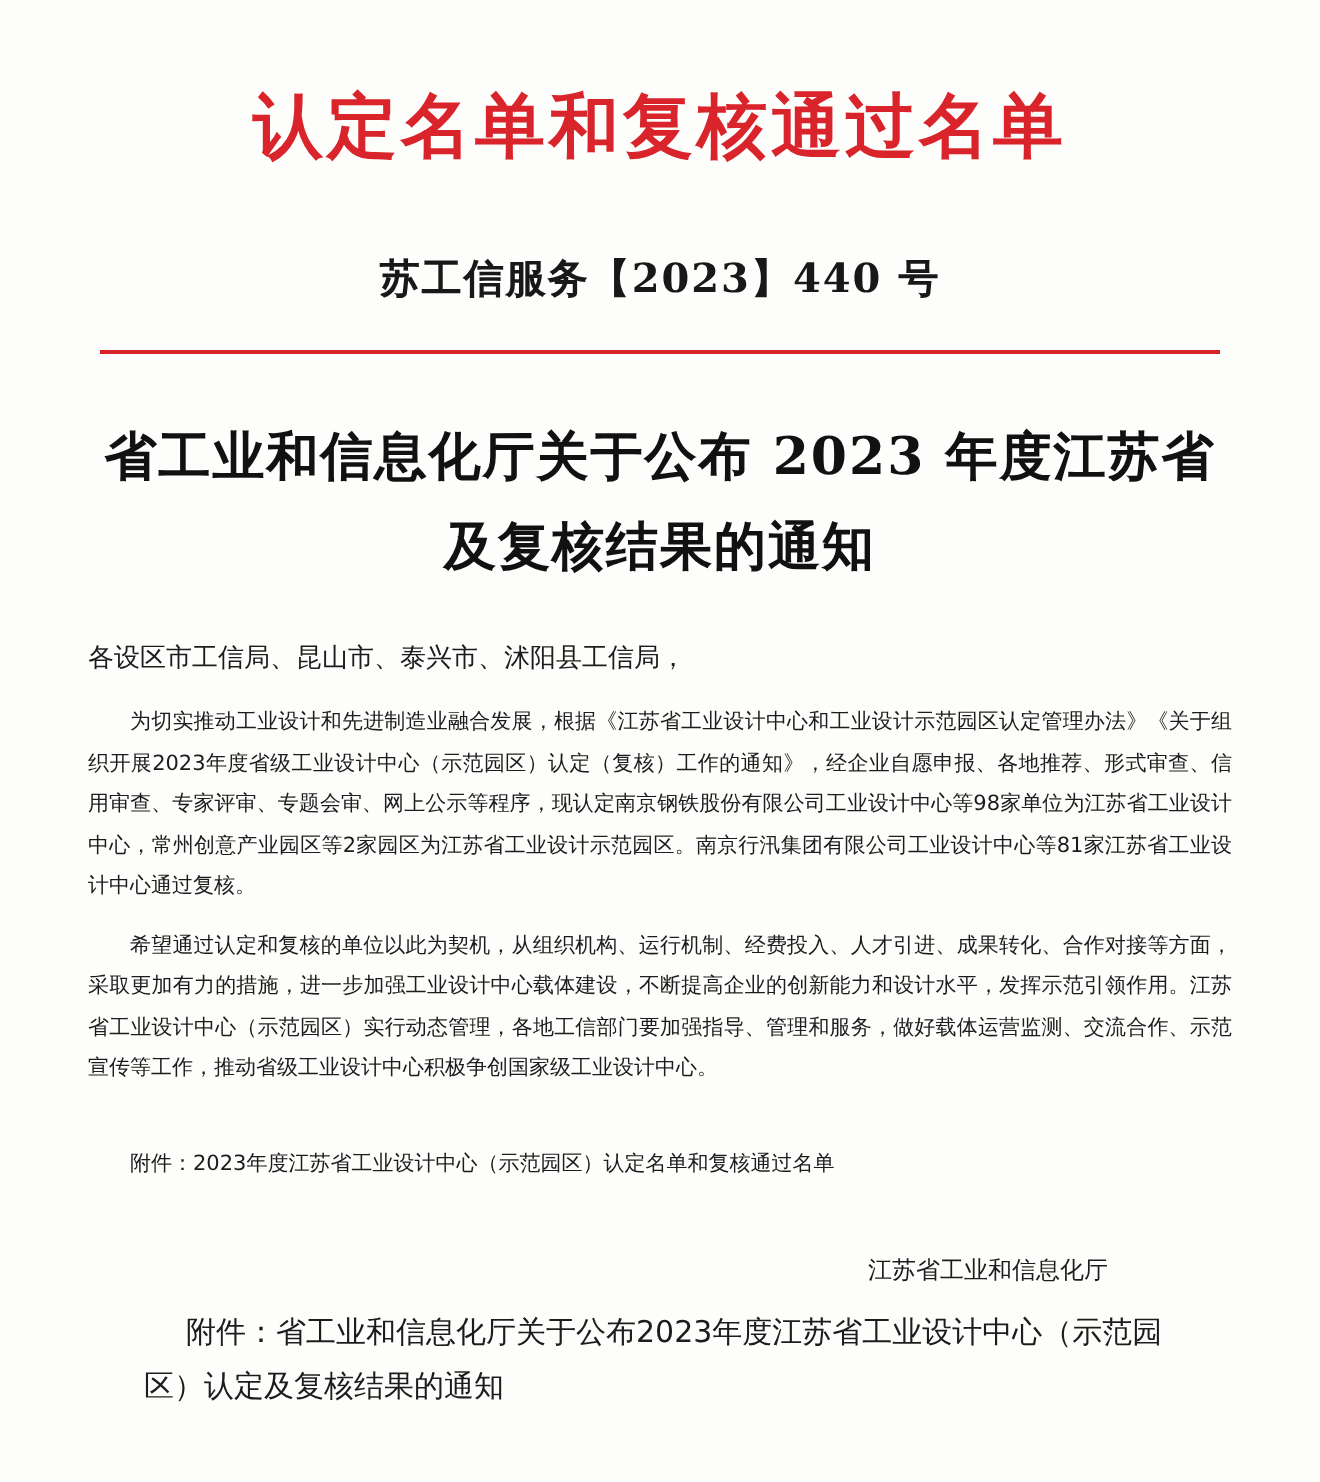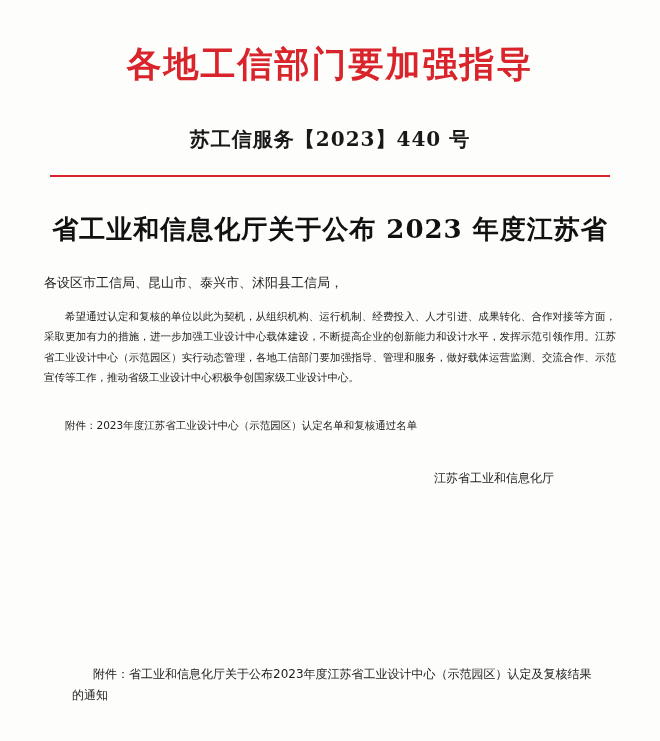--- a/index.html
+++ b/index.html
@@ -118,47 +118,49 @@
     color: #1c1c1c;
   }
   .signature .line { display: block; }
 
   .footer-note {
     position: absolute;
     left: 44px;
     right: 32px;
     bottom: 34px;
     font-family: "DejaVu Sans", sans-serif;
-    font-size: 12px;
+    font-size: 15px;
     line-height: 1.8;
     color: #1c1c1c;
     text-indent: 21px;
   }
 </style>
 </head>
 <body>
 
 <div class="page">
   <div class="doc-inner">
 
     <div class="masthead">
-      <div class="masthead-title">各地工信部门要加强指导</div>
+      <div class="masthead-title">认定名单和复核通过名单</div>
     </div>
 
     <div class="doc-number">苏工信服务【2023】440 号</div>
 
     <div class="red-rule"></div>
 
     <div class="doc-title">
       <span class="line">省工业和信息化厅关于公布 2023 年度江苏省</span>
+      <span class="line">及复核结果的通知</span>
     </div>
 
     <div class="body-block">
       <div class="salutation">各设区市工信局、昆山市、泰兴市、沭阳县工信局，</div>
 
+      <p class="para">为切实推动工业设计和先进制造业融合发展，根据《江苏省工业设计中心和工业设计示范园区认定管理办法》《关于组织开展2023年度省级工业设计中心（示范园区）认定（复核）工作的通知》，经企业自愿申报、各地推荐、形式审查、信用审查、专家评审、专题会审、网上公示等程序，现认定南京钢铁股份有限公司工业设计中心等98家单位为江苏省工业设计中心，常州创意产业园区等2家园区为江苏省工业设计示范园区。南京行汛集团有限公司工业设计中心等81家江苏省工业设计中心通过复核。</p>
 
       <p class="para">希望通过认定和复核的单位以此为契机，从组织机构、运行机制、经费投入、人才引进、成果转化、合作对接等方面，采取更加有力的措施，进一步加强工业设计中心载体建设，不断提高企业的创新能力和设计水平，发挥示范引领作用。江苏省工业设计中心（示范园区）实行动态管理，各地工信部门要加强指导、管理和服务，做好载体运营监测、交流合作、示范宣传等工作，推动省级工业设计中心积极争创国家级工业设计中心。</p>
     </div>
 
     <div class="attachment">附件：2023年度江苏省工业设计中心（示范园区）认定名单和复核通过名单</div>
 
     <div class="signature">
       <span class="line">江苏省工业和信息化厅</span>
     </div>
 

